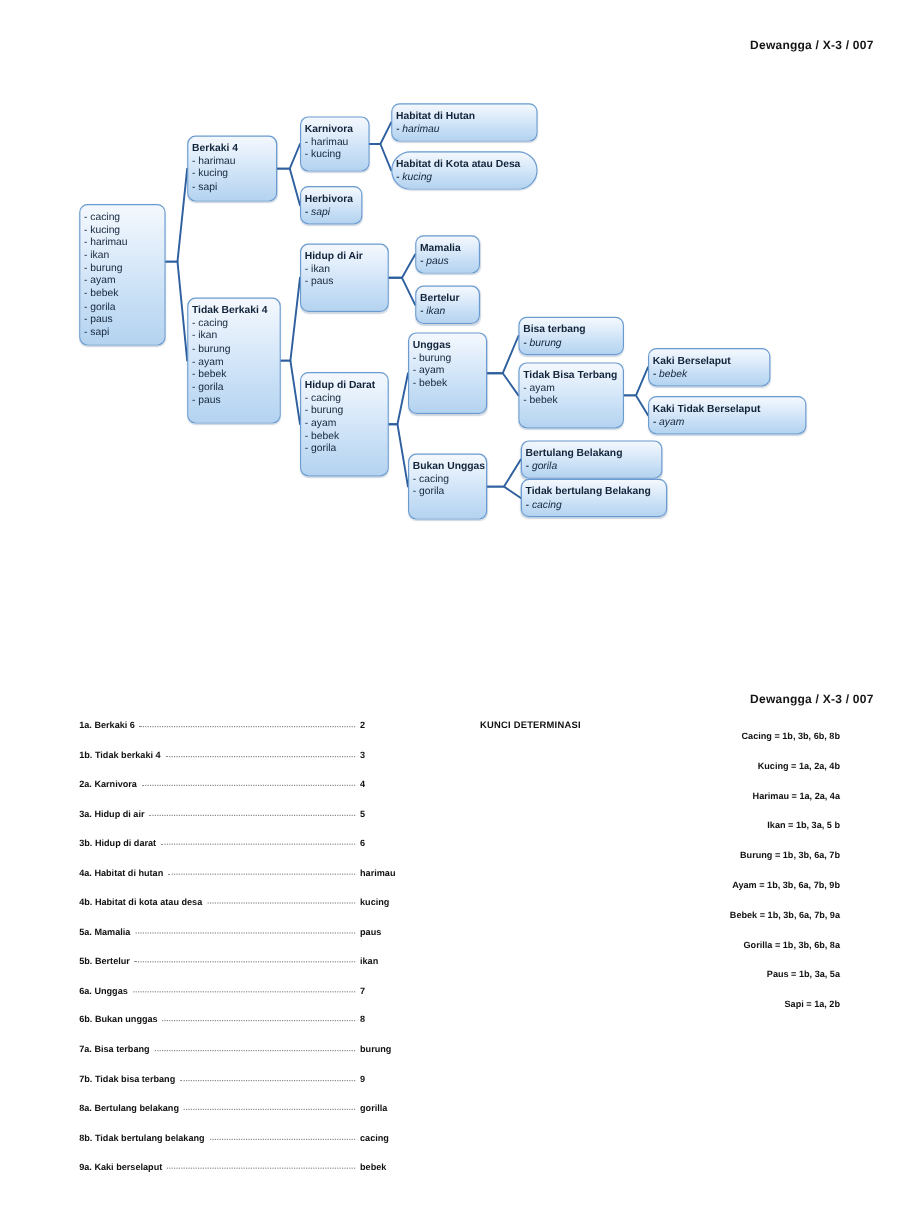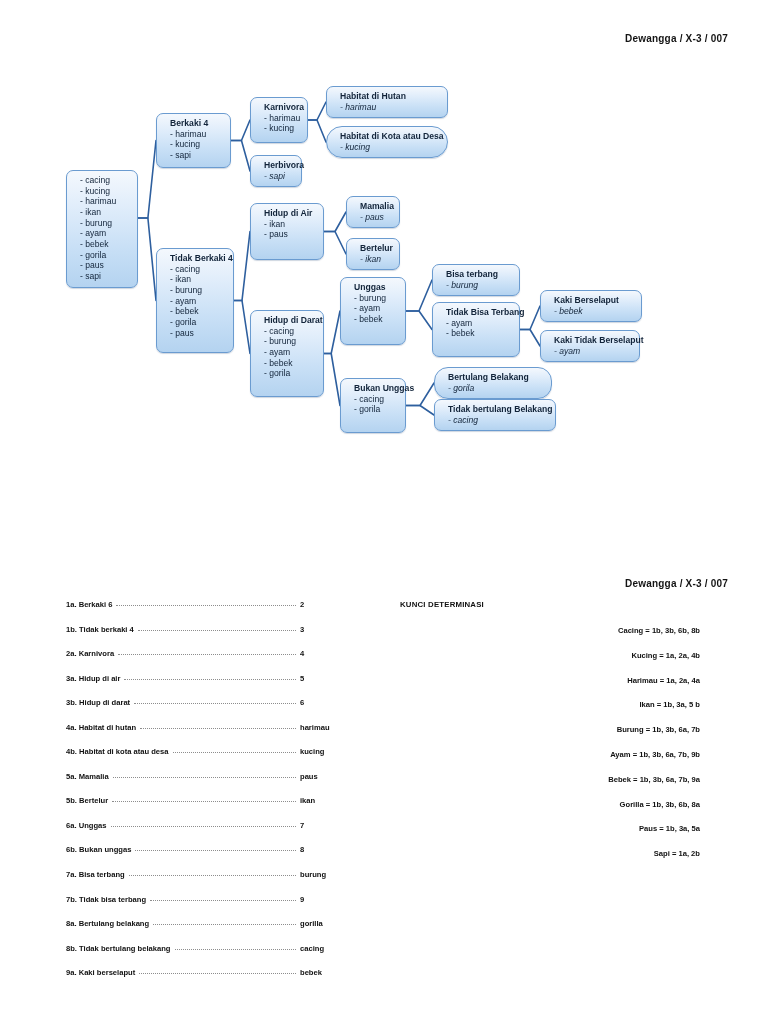--- a/index.html
+++ b/index.html
@@ -19,21 +19,21 @@
 
   
   .diagram{position:absolute;left:0;top:0;width:768px;height:470px;}
   .edges{position:absolute;left:0;top:0;width:768px;height:470px;}
 
   .node{
     position:absolute;box-sizing:border-box;
     border:1px solid #6a9bd0;border-radius:7px;
     background:linear-gradient(180deg,#f4f8fd 0%,#e2eefb 28%,#c9e0f6 65%,#b4d3f0 100%);
     box-shadow:0 1px 1px rgba(60,90,130,.25);
-    padding:4px 6px 5px 13px;
+    padding:4px 6px 5px 3px;
     color:#12243a;line-height:1.24;
     font-size:8.6px;
   }
   .node .title{font-weight:bold;display:block;white-space:nowrap;}
   .node .it{font-style:italic;display:block;white-space:nowrap;}
   .node .li{display:block;white-space:nowrap;}
 
   
   .key-section{position:absolute;left:0;top:600px;width:768px;}
   .left-list{position:absolute;left:66px;top:0;width:276px;}
@@ -43,21 +43,21 @@
     height:24.55px;white-space:nowrap;
   }
   .kline .lbl{flex:0 0 auto;}
   .kline .dots{
     flex:1 1 auto;margin:0 4px;position:relative;top:-1px;
     border-bottom:1px dotted #8d8d8d;height:6px;min-width:12px;
   }
   .kline .val{flex:0 0 auto;text-align:left;width:42px;}
 
   .right-list{position:absolute;left:400px;top:0;width:300px;}
-  .kcap{font-size:7.8px;font-weight:bold;color:#111;margin-bottom:17px;letter-spacing:.2px;}
+  .kcap{font-size:7.8px;font-weight:bold;color:#111;margin-bottom:0;letter-spacing:.2px;}
   .kitem{font-size:7.6px;font-weight:bold;color:#111;height:24.8px;white-space:nowrap;text-align:right;}
 </style>
 </head>
 <body>
 
 <div class="page">
 
   <div class="doc-header" id="hdr1">Dewangga / X-3 / 007</div>
 
   <div class="diagram">
@@ -167,25 +167,25 @@
         </div>
         <div class="node" style="left: 432px; top: 302px; width: 88px; min-height: 55px;">
           <span class="title">Tidak Bisa Terbang</span>
           <span class="li">- ayam</span>
           <span class="li">- bebek</span>
         </div>
         <div class="node" style="left: 540px; top: 290px; width: 102px; min-height: 32px;">
           <span class="title">Kaki Berselaput</span>
           <span class="it">- bebek</span>
         </div>
-        <div class="node" style="left: 540px; top: 330px; width: 100px; min-height: 32px;">
+        <div class="node" style="left: 540px; top: 330px; width: 132px; min-height: 32px;">
           <span class="title">Kaki Tidak Berselaput</span>
           <span class="it">- ayam</span>
         </div>
-        <div class="node" style="left: 434px; top: 367px; width: 118px; min-height: 32px; border-radius: 14px;">
+        <div class="node" style="left: 434px; top: 367px; width: 118px; min-height: 32px;">
           <span class="title">Bertulang Belakang</span>
           <span class="it">- gorila</span>
         </div>
         <div class="node" style="left: 434px; top: 399px; width: 122px; min-height: 32px;">
           <span class="title">Tidak bertulang Belakang</span>
           <span class="it">- cacing</span>
         </div>
       </div>
   </div>
 

